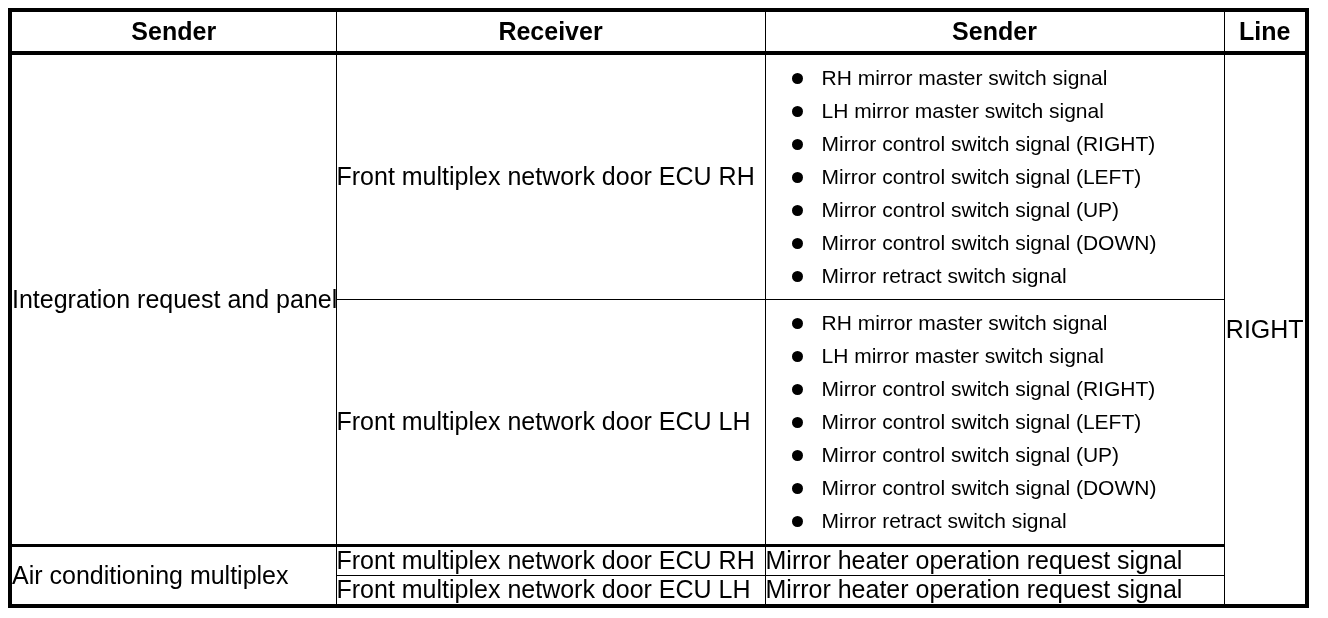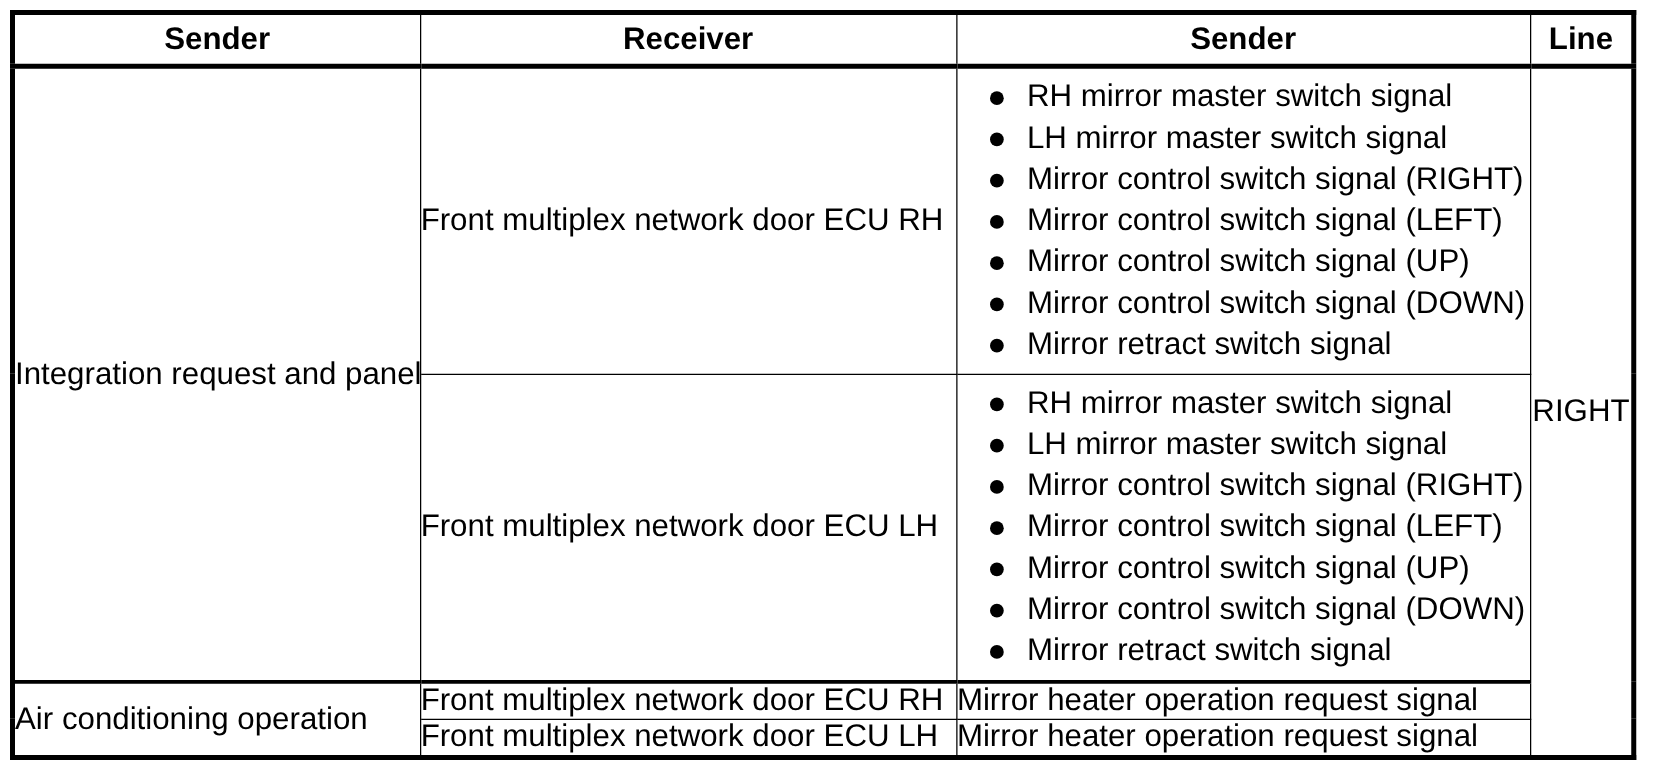--- a/index.html
+++ b/index.html
@@ -100,21 +100,21 @@
   ul.signal-list {
     list-style: none;
     margin: 0;
     padding: 4px 0 4px 0;
   }
   ul.signal-list li {
     position: relative;
     padding-left: 56px;
     height: 33px;
     line-height: 33px;
-    font-size: 25px;
+    font-size: 21px;
     white-space: nowrap;
   }
   ul.signal-list li .bullet {
     position: absolute;
     left: 26px;
     top: 50%;
     width: 11px;
     height: 11px;
     margin-top: -5px;
     background: #000000;
@@ -226,21 +226,21 @@
             </li>
             <li>
               <span class="bullet"></span>
               <span>Mirror retract switch signal</span>
             </li>
           </ul>
         </td>
       </tr>
 
       <tr class="ac-row-1">
-        <td class="sender-cell no-left" rowspan="2">Air conditioning operation</td>
+        <td class="sender-cell no-left" rowspan="2">Air conditioning multiplex</td>
 
         <td class="receiver-cell">Front multiplex network door ECU RH</td>
 
         <td class="signal-cell">Mirror heater operation request signal</td>
       </tr>
 
       <tr>
         <td class="receiver-cell">Front multiplex network door ECU LH</td>
 
         <td class="signal-cell">Mirror heater operation request signal</td>

